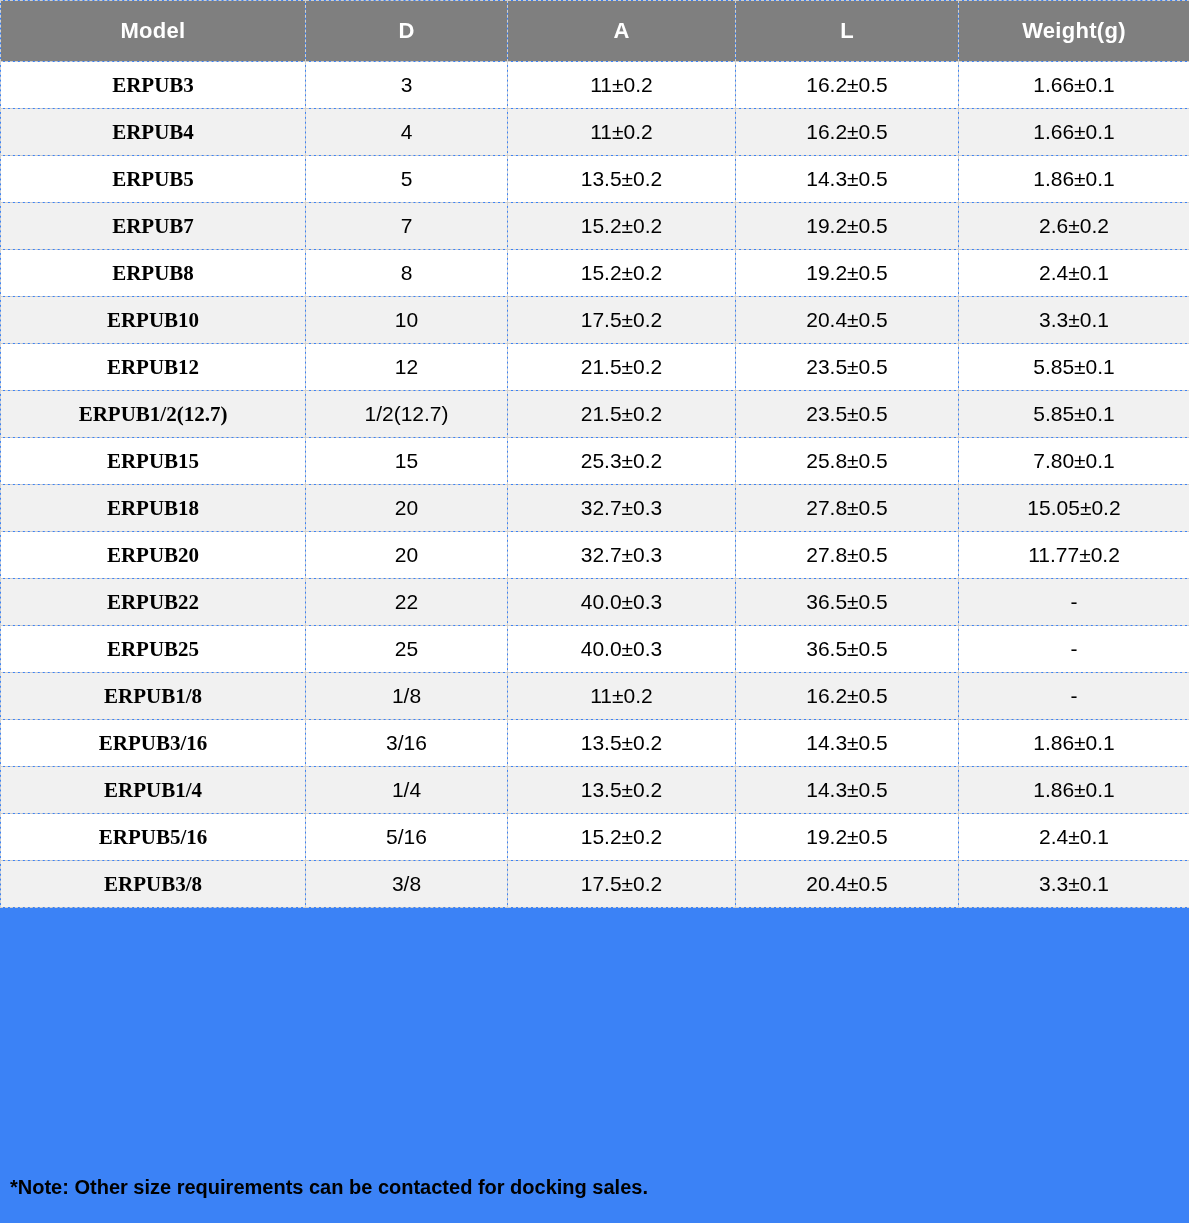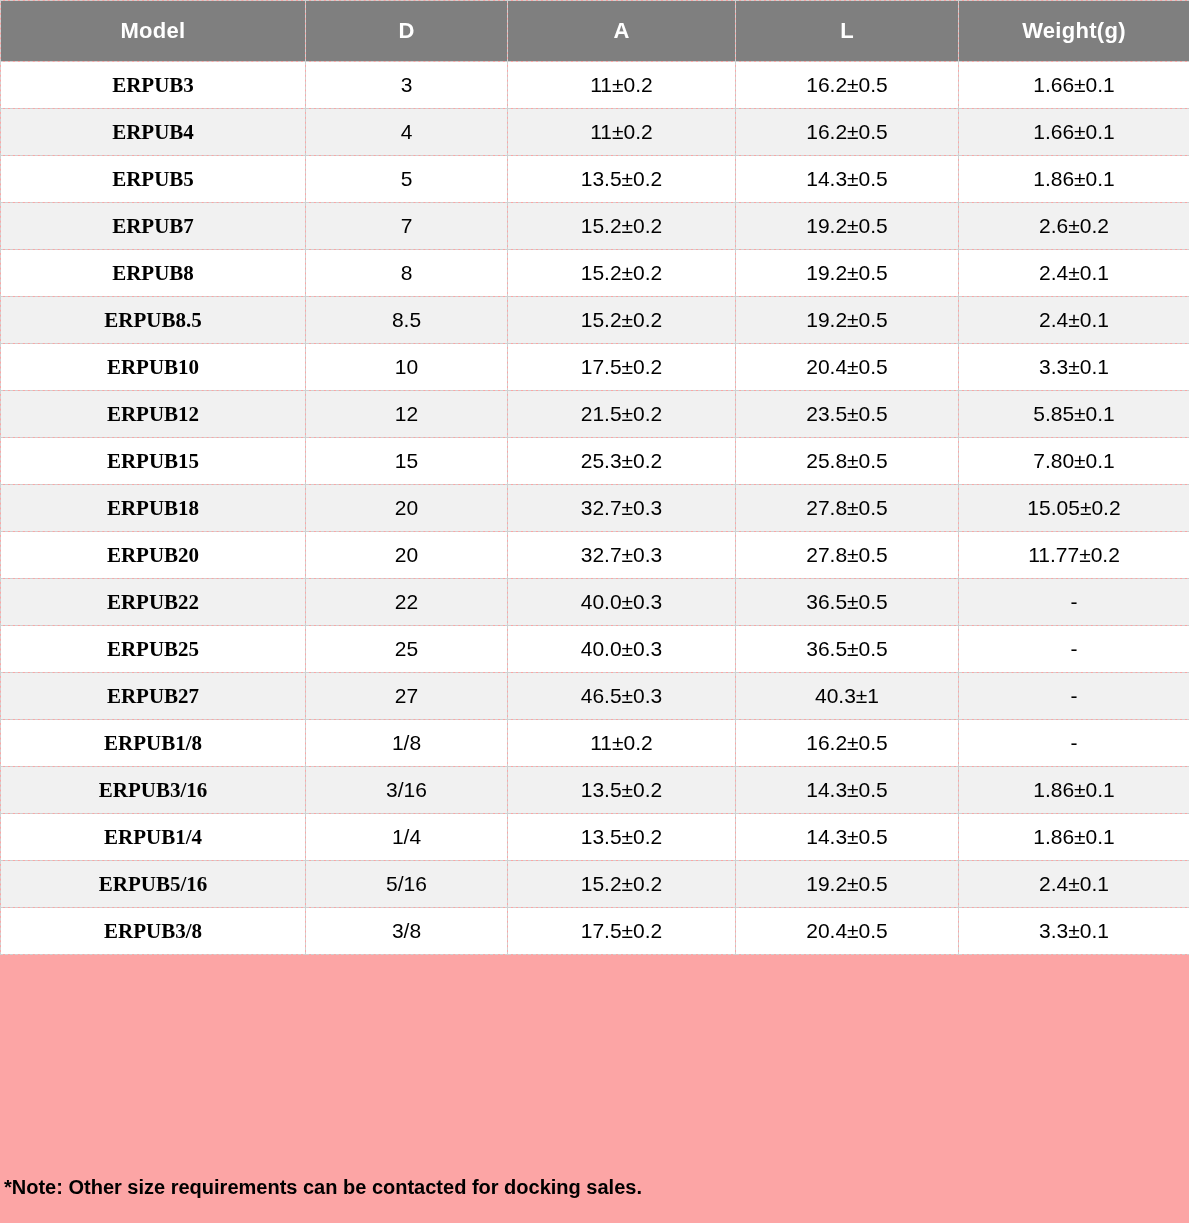--- a/index.html
+++ b/index.html
@@ -12,21 +12,21 @@
   }
   * { box-sizing: border-box; margin: 0; padding: 0; }
   html, body {
     background: #ffffff;
     font-family: "Liberation Sans", sans-serif;
     color: var(--text);
   }
   .page {
     width: 1189px;
     height: 1223px;
-    background: #fca5a5;
+    background: #3b82f6;
     position: relative;
   }
   table.spec-table {
     width: 1189px;
     border-collapse: collapse;
     table-layout: fixed;
     border: 1px dashed var(--border);
   }
   table.spec-table th,
   table.spec-table td {
@@ -51,21 +51,21 @@
   }
   table.spec-table tbody tr:nth-child(even) td {
     background: var(--row-alt-bg);
   }
   table.spec-table tbody td.model-cell {
     font-weight: bold;
     font-family: Liberation Serif, serif;
   }
   .note {
     position: absolute;
-    left: 4px;
+    left: 10px;
     top: 1176px;
     font-size: 20px;
     font-weight: bold;
     color: var(--text);
   }
 </style>
 </head>
 <body>
 
 <div class="page">
@@ -116,41 +116,41 @@
           <td>2.6±0.2</td>
         </tr>
         <tr>
           <td class="model-cell">ERPUB8</td>
           <td>8</td>
           <td>15.2±0.2</td>
           <td>19.2±0.5</td>
           <td>2.4±0.1</td>
         </tr>
         <tr>
-          <td class="model-cell">ERPUB8.5</td>
-          <td>8.5</td>
-          <td>15.2±0.2</td>
-          <td>19.2±0.5</td>
-          <td>2.4±0.1</td>
-        </tr>
-        <tr>
           <td class="model-cell">ERPUB10</td>
           <td>10</td>
           <td>17.5±0.2</td>
           <td>20.4±0.5</td>
           <td>3.3±0.1</td>
         </tr>
         <tr>
           <td class="model-cell">ERPUB12</td>
           <td>12</td>
           <td>21.5±0.2</td>
           <td>23.5±0.5</td>
           <td>5.85±0.1</td>
         </tr>
         <tr>
+          <td class="model-cell">ERPUB1/2(12.7)</td>
+          <td>1/2(12.7)</td>
+          <td>21.5±0.2</td>
+          <td>23.5±0.5</td>
+          <td>5.85±0.1</td>
+        </tr>
+        <tr>
           <td class="model-cell">ERPUB15</td>
           <td>15</td>
           <td>25.3±0.2</td>
           <td>25.8±0.5</td>
           <td>7.80±0.1</td>
         </tr>
         <tr>
           <td class="model-cell">ERPUB18</td>
           <td>20</td>
           <td>32.7±0.3</td>
@@ -169,27 +169,20 @@
           <td>22</td>
           <td>40.0±0.3</td>
           <td>36.5±0.5</td>
           <td>-</td>
         </tr>
         <tr>
           <td class="model-cell">ERPUB25</td>
           <td>25</td>
           <td>40.0±0.3</td>
           <td>36.5±0.5</td>
-          <td>-</td>
-        </tr>
-        <tr>
-          <td class="model-cell">ERPUB27</td>
-          <td>27</td>
-          <td>46.5±0.3</td>
-          <td>40.3±1</td>
           <td>-</td>
         </tr>
         <tr>
           <td class="model-cell">ERPUB1/8</td>
           <td>1/8</td>
           <td>11±0.2</td>
           <td>16.2±0.5</td>
           <td>-</td>
         </tr>
         <tr>

